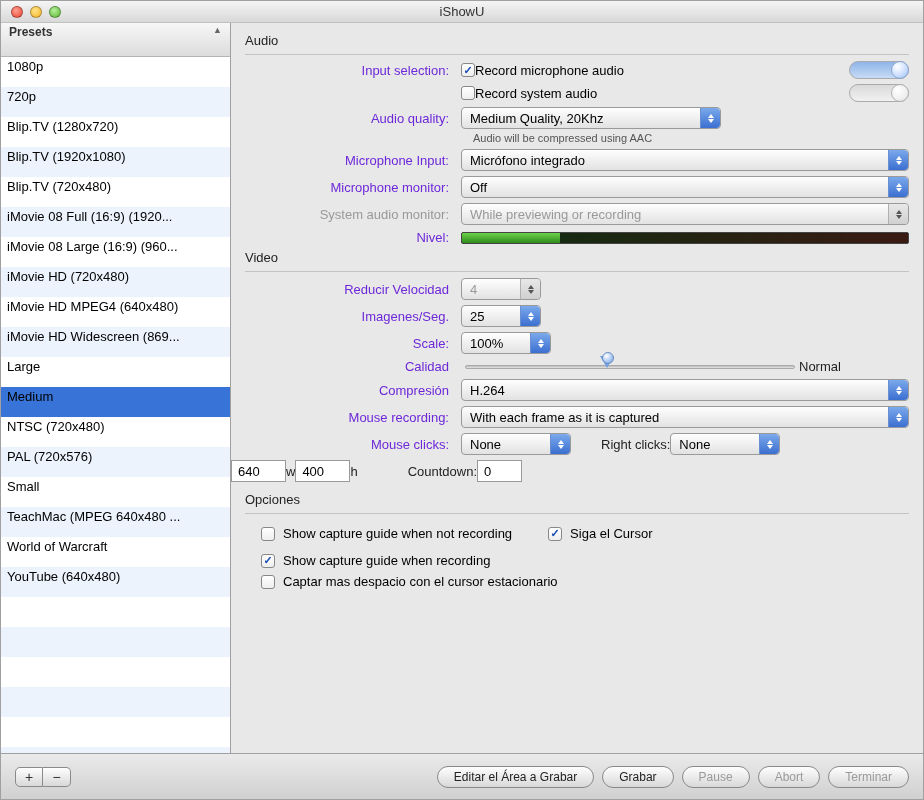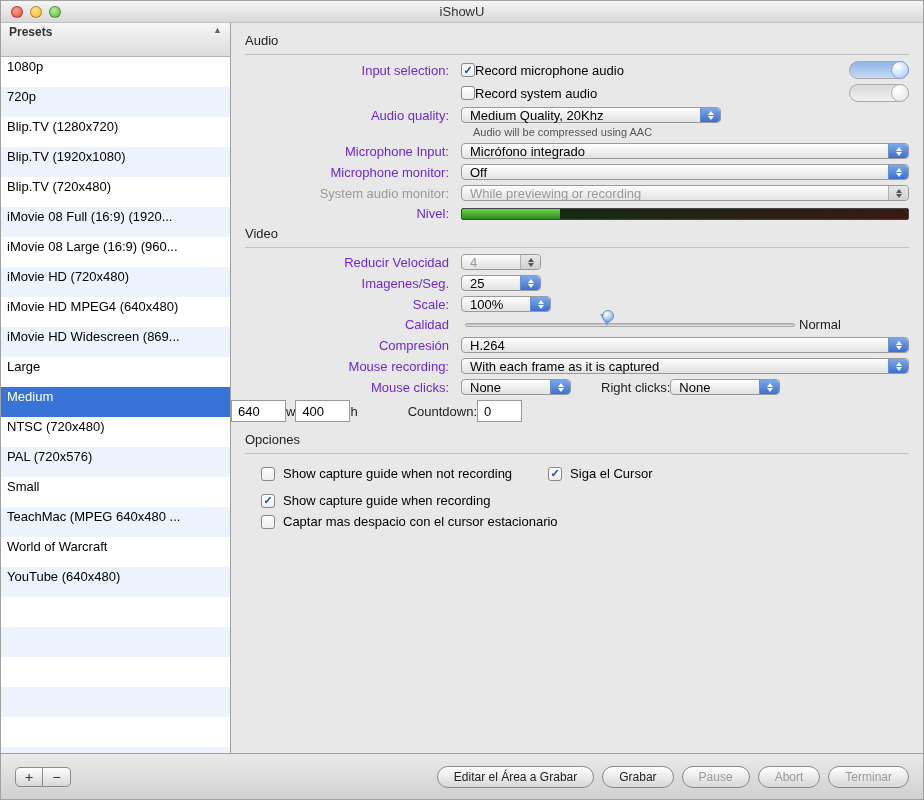--- a/index.html
+++ b/index.html
@@ -60,21 +60,21 @@
 }
 .sidebar-head .tri { font-size: 9px; color: #666; }
 .preset-list { flex: 1; overflow: hidden; }
 .preset-row {
   height: 30px; line-height: 20.5px; padding: 0 6px;
   white-space: nowrap; overflow: hidden; text-overflow: ellipsis;
   cursor: pointer;
 }
 .preset-row.odd { background: #fff; }
 .preset-row.even { background: #edf3fd; }
-.preset-row.selected { background: #3874d7; color: #ffffff; }
+.preset-row.selected { background: #3874d7; color: #000000; }
 .main {
   flex: 1;
   overflow-y: auto;
   padding: 8px 14px 8px 0;
   background: #e8e8e8;
 }
 .section-label {
   font-size: 13px;
   color: #222;
   margin: 2px 0 6px 14px;
@@ -94,21 +94,21 @@
 .checkbox {
   width: 14px; height: 14px;
   border: 1px solid #888;
   border-radius: 3px;
   background: linear-gradient(#fff,#eee);
   display: inline-flex; align-items: center; justify-content: center;
   font-size: 11px; color: #1a4db5;
 }
 .checkbox.checked::after { content: "✓"; font-weight: bold; }
 .select, .select-sm {
-  height: 16px;
+  height: 22px;
   background: linear-gradient(#fefefe,#e2e2e2);
   border: 1px solid #9a9a9a;
   border-radius: 4px;
   display: flex; align-items: center;
   position: relative;
   padding: 0 24px 0 8px;
   font-size: 13px;
 }
 .select-cap {
   position: absolute; right: 0; top:0; bottom:0; width: 20px;

